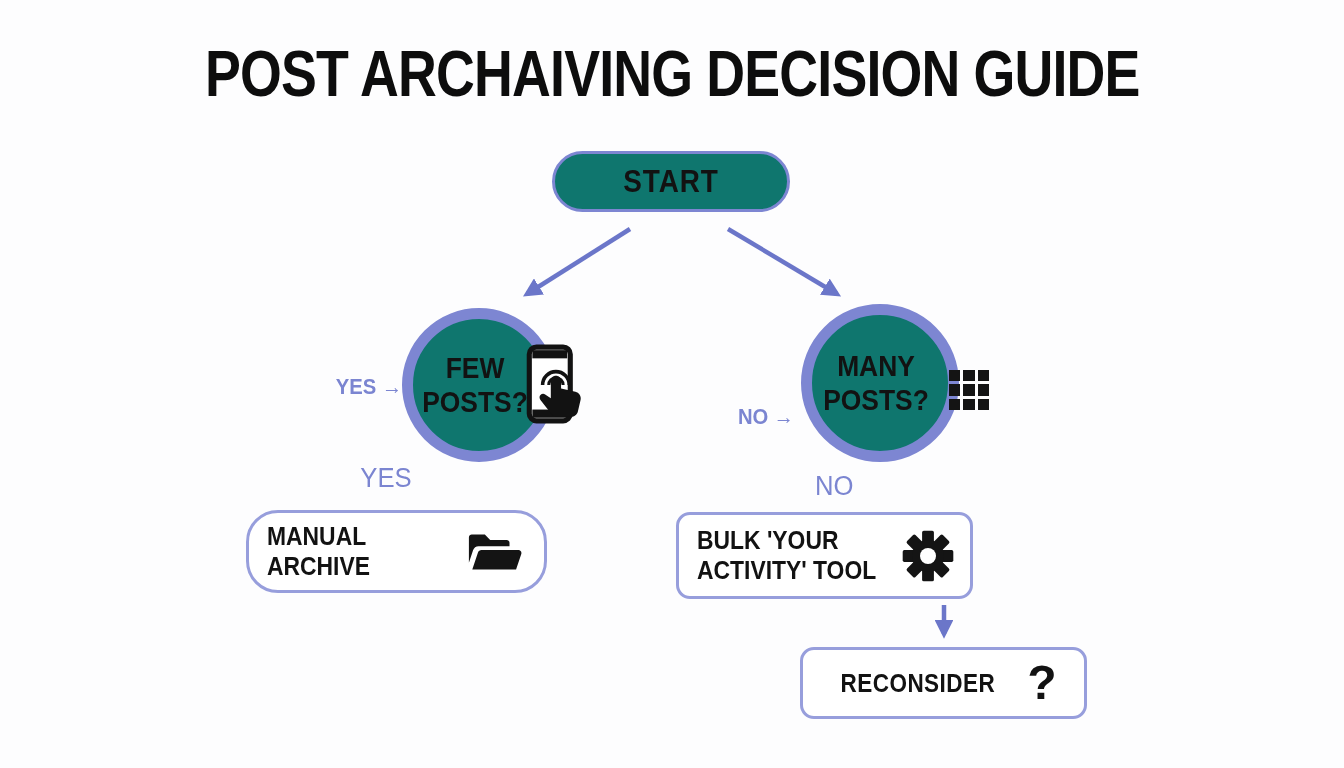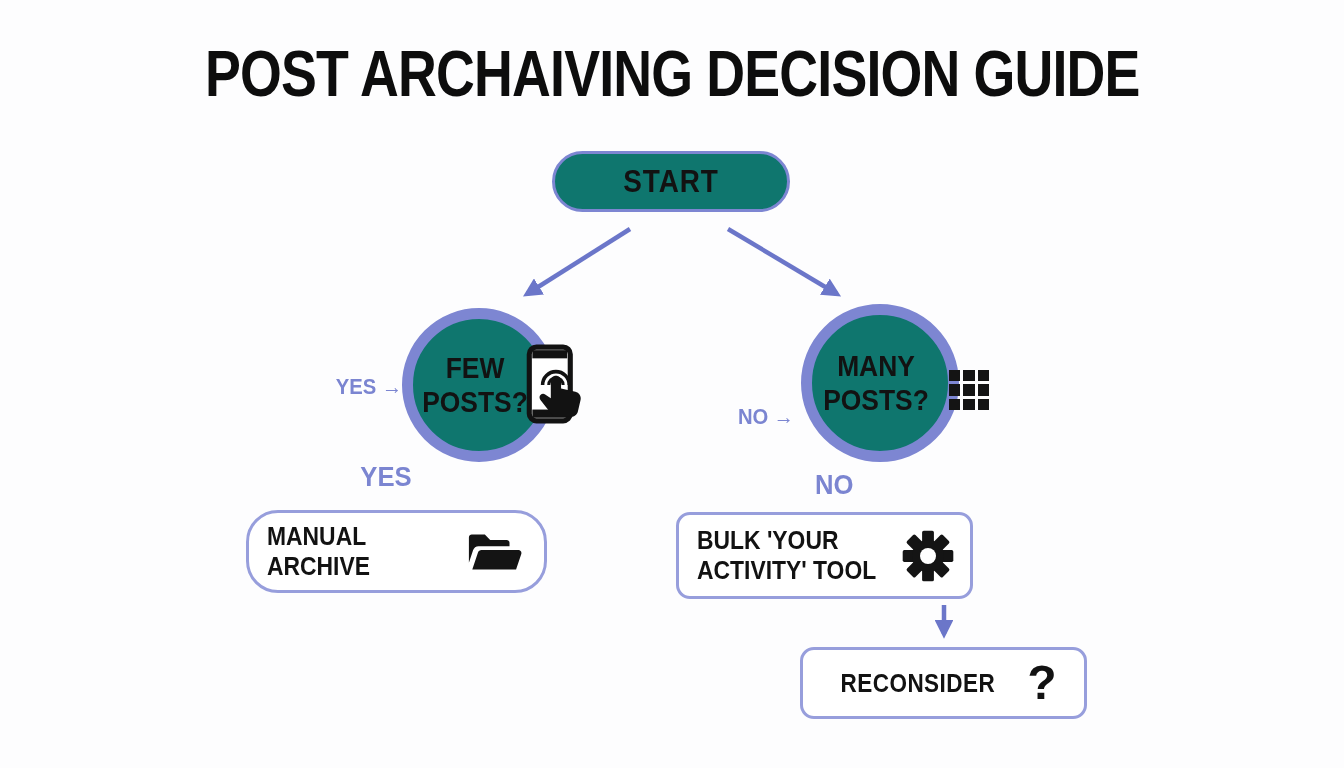--- a/index.html
+++ b/index.html
@@ -39,22 +39,22 @@
   .q-text{text-align:center;line-height:1.12;font-size:30px;font-weight:bold;color:var(--ink);
           transform:scaleX(0.88);margin-right:8px;}
   .q-text span{display:block;}
 
   
   .side-label{display:flex;align-items:center;justify-content:flex-end;
               font-size:22px;font-weight:bold;color:var(--label);white-space:nowrap;}
   .side-label span{transform:scaleX(0.92);transform-origin:right center;}
   .side-label-left{left:300px;top:371px;width:102px;height:32px;}
   .side-label-right{left:710px;top:373px;width:84px;height:32px;margin-top:28px;}
-  .branch-label{display:flex;justify-content:center;
-                font-size:27px;font-weight:bold;color:var(--label);}
+  .branch-label{display:flex;align-items:center;justify-content:center;
+                font-size:27px;font-weight:normal;color:var(--label);}
   .branch-label span{transform:scaleX(0.95);}
   .branch-label-left{left:346px;top:462px;width:80px;height:32px;}
   .branch-label-right{left:794px;top:470px;width:80px;height:32px;}
 
   
   .action-box{border:3px solid var(--box-border);border-radius:14px;background:#fff;
               display:flex;align-items:center;padding:0 20px 0 18px;}
   .box-manual{left:246px;top:510px;width:301px;height:83px;border-radius:32px;}
   .box-bulk{left:676px;top:512px;width:297px;height:87px;}
   .box-reconsider{left:800px;top:647px;width:287px;height:72px;padding:0 14px 0 18px;}

